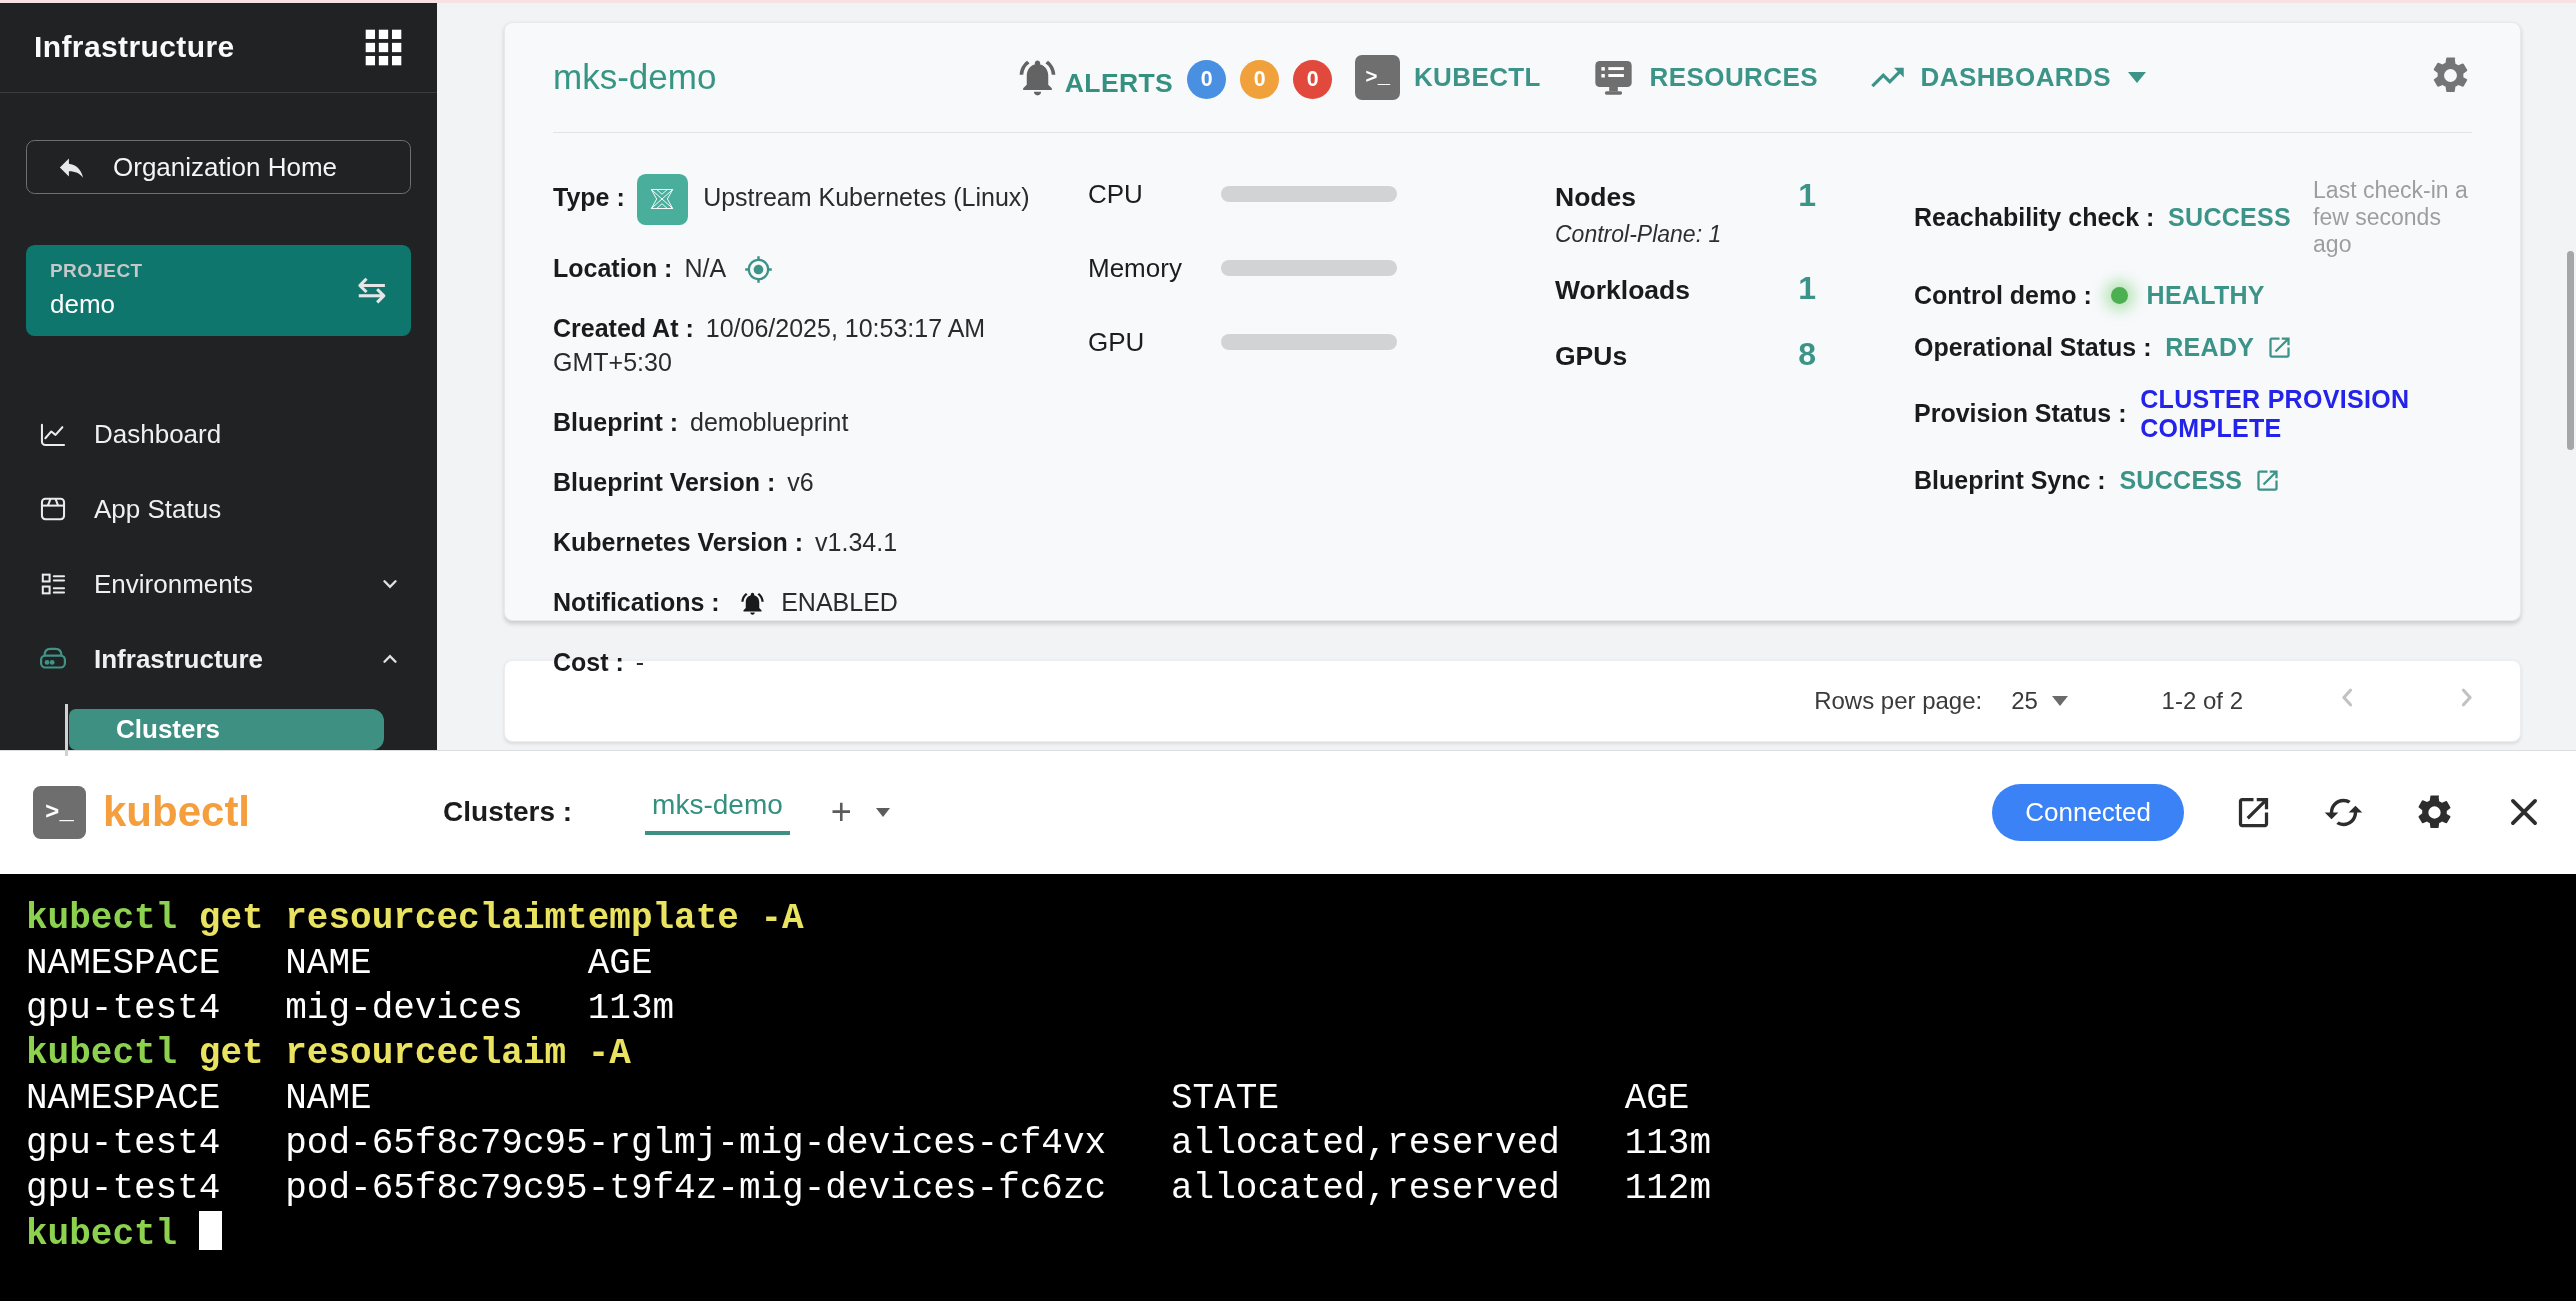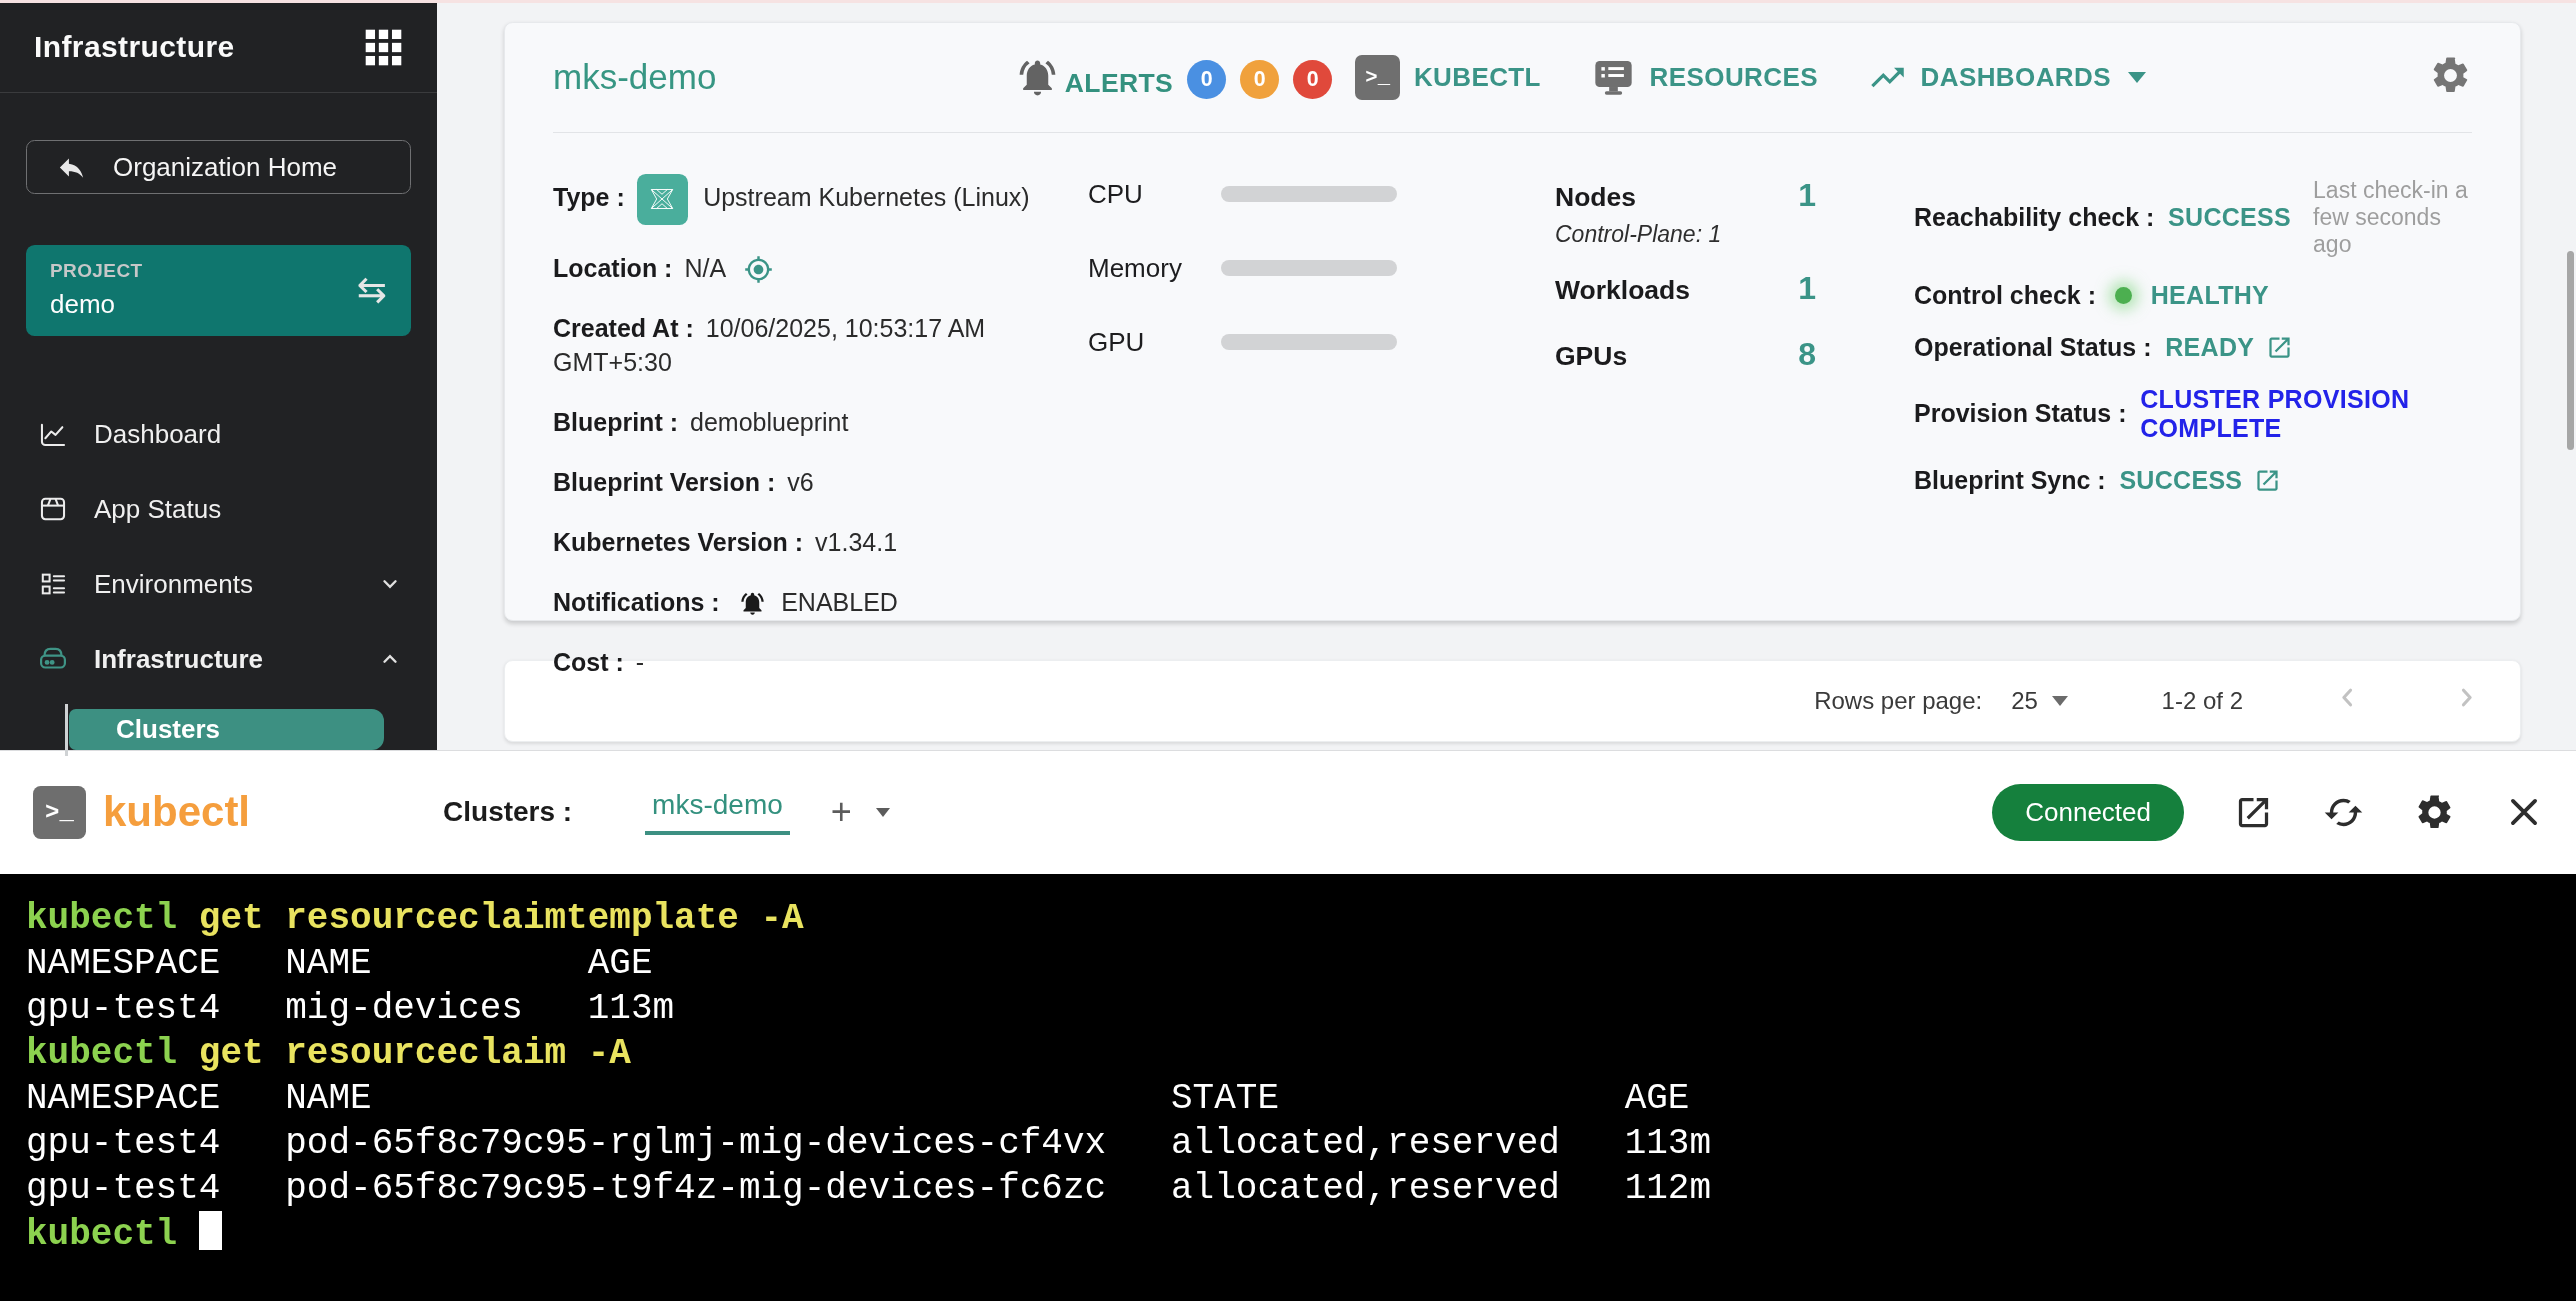--- a/index.html
+++ b/index.html
@@ -100,21 +100,21 @@
   .term-header { height:124px; background:#ffffff; border-top:1.7px solid #dcdddf; display:flex; align-items:center; padding:0 33px; }
   .term-logo-box { width:53px; height:53px; background:#6e6e6e; border-radius:7.7px; display:flex; align-items:center;
                    justify-content:center; color:#fff; font-family:"Liberation Mono",monospace; font-size:24px; font-weight:700; }
   .term-logo-text { font-size:42px; font-weight:700; color:#f59e3d; margin-left:17px; }
   .clusters-label { font-size:28px; font-weight:700; color:#1c1c1c; margin-left:193px; }
   .term-tab { font-size:28px; color:#34917f; margin-left:73px; padding:0 6.9px 10.3px 6.9px; border-bottom:4.3px solid #3d9082; cursor:pointer; }
   .tab-add { font-size:36px; color:#5c5c5c; margin-left:41px; cursor:pointer; line-height:1; }
   .tab-caret { width:0; height:0; border-left:7.7px solid transparent; border-right:7.7px solid transparent;
                border-top:9.4px solid #5c5c5c; margin-left:24px; cursor:pointer; }
   .term-right { margin-left:auto; display:flex; align-items:center; gap:50px; }
-  .connected { background:#15803d; color:#fff; font-size:26px; border:none; border-radius:29px;
+  .connected { background:#3b82f6; color:#fff; font-size:26px; border:none; border-radius:29px;
                padding:13px 33px; cursor:pointer; }
 
   
   .terminal { height:428px; background:#000; padding:22px 0 0 26px; font-family:"Liberation Mono","DejaVu Sans Mono",monospace; }
   .tline { font-size:36px; line-height:45px; color:#fff; white-space:pre; }
   .tcmd { color:#8cd24f; font-weight:700; }
   .targ { color:#e9e35f; font-weight:700; }
   .cursor { display:inline-block; width:23px; height:39px; background:#fff; vertical-align:-6px; }
 </style>
 </head>
@@ -355,21 +355,21 @@
           </div>
         </div>
 
         <div class="col-status">
           <div class="srow">
             <span class="slabel">Reachability check :</span>
             <span class="sval">SUCCESS</span>
             <span class="sextra">Last check-in  a few seconds ago</span>
           </div>
           <div class="srow">
-            <span class="slabel">Control check :</span>
+            <span class="slabel">Control demo :</span>
             <span class="dot"></span>
             <span class="sval">HEALTHY</span>
           </div>
           <div class="srow">
             <span class="slabel">Operational Status :</span>
             <span class="sval">READY</span>
             <svg class="linkic" width="27" height="27" viewBox="0 0 24 24" fill="#3b9487">
                 <use href="#ic-open"></use>
               </svg>
           </div>

